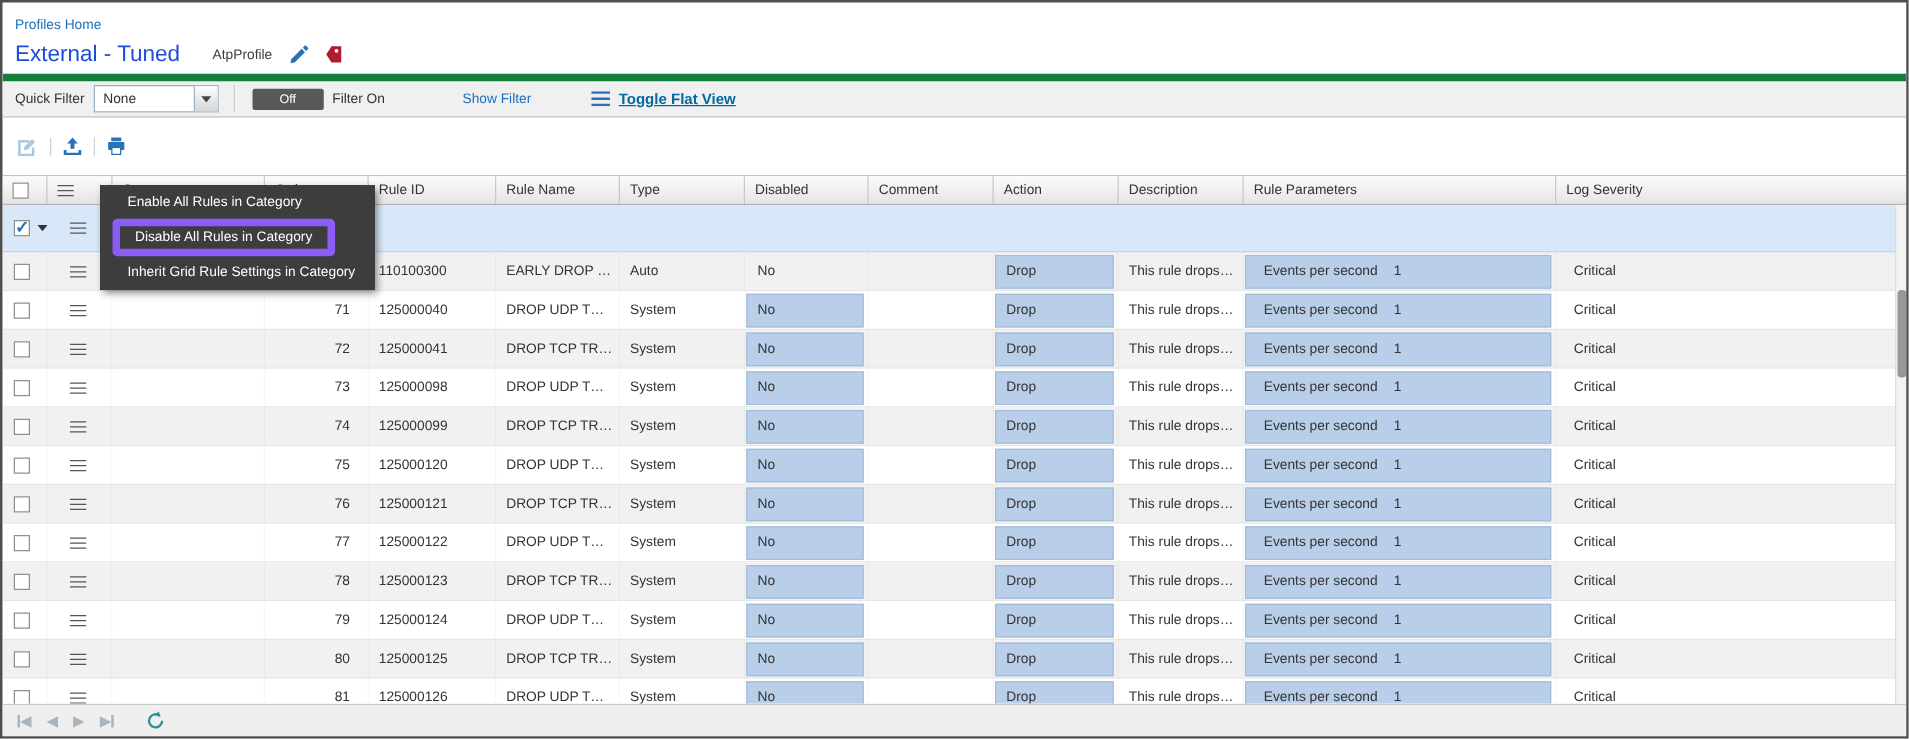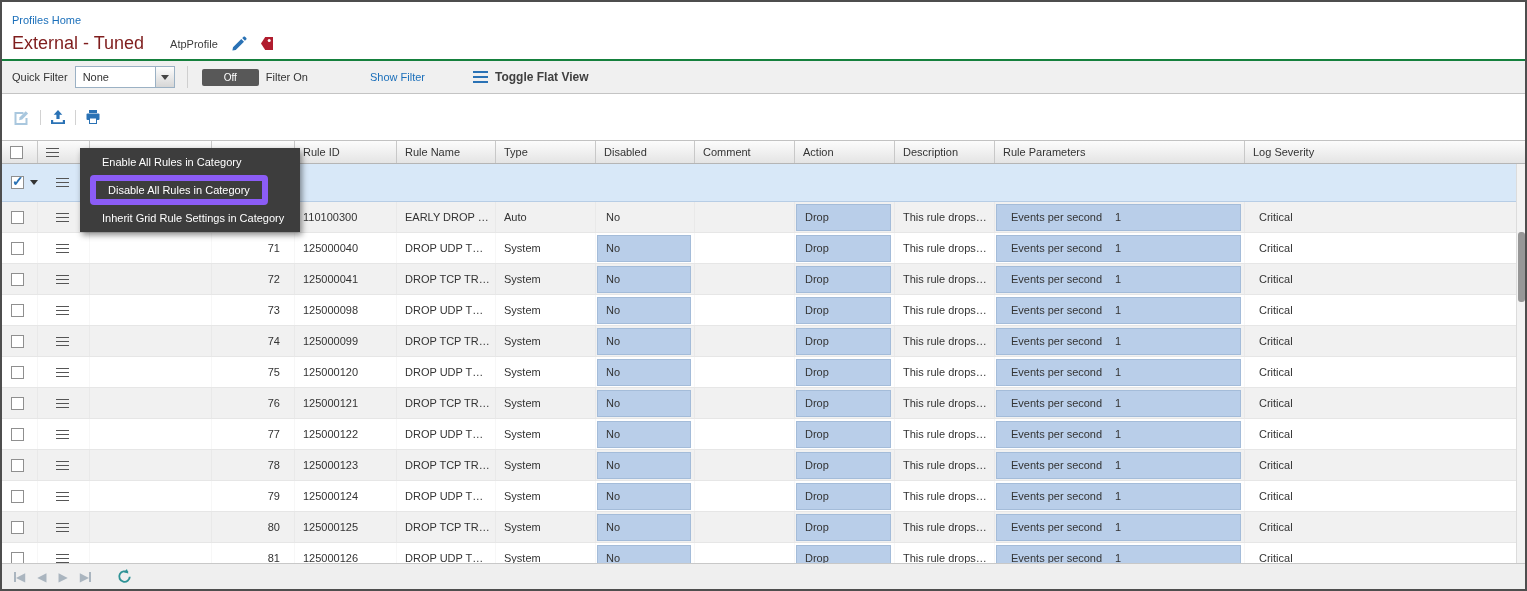--- a/index.html
+++ b/index.html
@@ -6,45 +6,45 @@
   html,body { background:#fff; }
   body { font-family:"Liberation Sans", sans-serif; }
 
   .page { width:1527px; height:591px; border:2px solid #4e4e4e; background:#fff;
           position:relative; display:flex; flex-direction:column; overflow:hidden;justify-content:space-between; }
 
   
   .top { flex:0 0 57px; padding:8px 10px 0; }
   .breadcrumb { font-size:11px; color:#1b6fba; cursor:pointer; display:inline-block; }
   .title-row { display:flex; align-items:center; margin-top:5px; }
-  .page-title { font-size:18px; color:#7f1d1d; }
+  .page-title { font-size:18px; color:#1d4ed8; }
   .profile-type { font-size:11px; color:#3c3c3c; margin-left:26px; }
   .title-icon { margin-left:13px; display:inline-flex; align-items:center; cursor:pointer; }
 
   
-  .filterbar { flex:0 0 35px; background:#f0f0f0; border-top:2px solid #15803d;
+  .filterbar { flex:0 0 35px; background:#f0f0f0; border-top:6px solid #15803d;
                border-bottom:1px solid #c4c4c4; display:flex; align-items:center;
                padding:0 10px; font-size:11px; color:#333; }
   .qf-label { margin-right:7px; }
   .qf-select { width:100px; height:22px; background:#fff; border:1px solid #9bb1c4;
                display:flex; align-items:stretch; cursor:pointer; }
   .qf-select .val { flex:1; display:flex; align-items:center; padding-left:7px; }
   .qf-select .btn { width:19px; background:linear-gradient(#fdfdfd,#d6d6d6);
                     border-left:1px solid #9bb1c4; display:flex; align-items:center;
                     justify-content:center; }
   .caret-down { width:0; height:0; border-left:4px solid transparent;
                 border-right:4px solid transparent; border-top:5px solid #444; }
   .vdiv { width:1px; height:22px; background:#cfcfcf; margin:0 14px 0 12px; }
   .off-badge { background:#585858; color:#fff; font-size:10px; padding:3px 22px;
                border-radius:2px; margin-right:7px; cursor:pointer; }
   .filter-on { margin-right:62px; }
   .show-filter { color:#1b6fba; margin-right:48px; cursor:pointer; }
   .flat-icon { display:inline-flex; margin-right:7px; }
-  .toggle-flat { font-size:12px; font-weight:bold; color:#404040;
-                 cursor:pointer; }
+  .toggle-flat { font-size:12px; font-weight:bold; color:#0369a1;
+                 text-decoration:underline; cursor:pointer; }
 
   
   .toolbar { flex:0 0 46px; display:flex; align-items:center; padding:0 12px; }
   .tool { display:inline-flex; align-items:center; cursor:pointer; }
   .tdiv { width:1px; height:15px; background:#d2d2d2; margin:0 9px; }
 
   
   .grid { flex:1 1 auto; display:flex; flex-direction:column; position:relative;
           overflow:hidden; border-top:1px solid #c2c2c2; }
   .thead { flex:0 0 23px; display:flex; background:linear-gradient(#fcfcfc,#e4e4e4);

